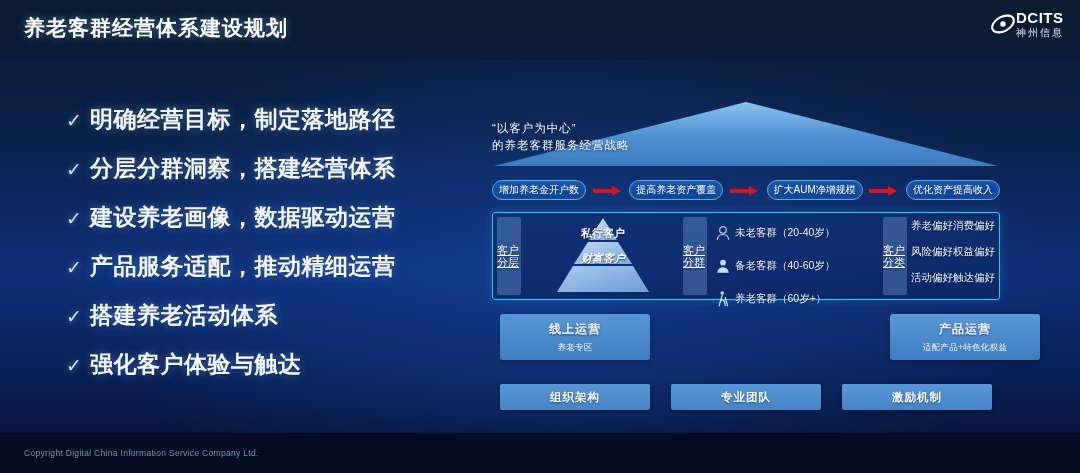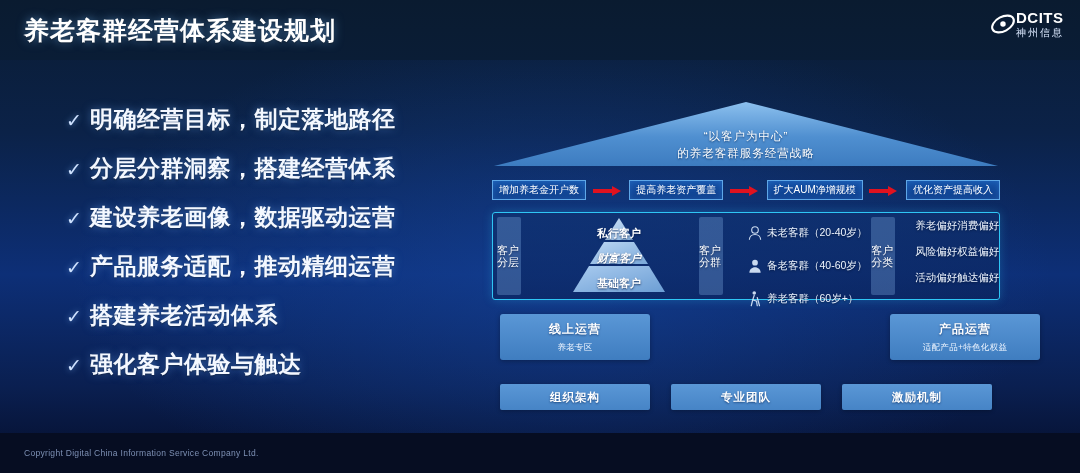--- a/index.html
+++ b/index.html
@@ -16,21 +16,21 @@
     position: relative;
   }
 
   
   #header {
     position: absolute; left: 0; top: 0; width: 1080px; height: 60px;
     background: linear-gradient(180deg, #0a1b30 0%, #0a1d36 100%);
   }
   #title {
     position: absolute; left: 24px; top: 14px;
-    font-size: 25px; font-weight: 700; letter-spacing: 1px;
+    font-size: 21px; font-weight: 700; letter-spacing: 1px;
     color: #ffffff;
     text-shadow: 0 0 10px rgba(120,190,255,.55), 0 1px 2px rgba(0,0,0,.6);
   }
   #logo { position: absolute; right: 16px; top: 10px; display: flex; align-items: center; gap: 0; }
   #logo-mark { width: 26px; height: 26px; }
   #logo-text { display: flex; flex-direction: column; line-height: 1; }
   #logo-en { font-size: 15px; font-weight: 700; color: #fff; letter-spacing: .5px; }
   #logo-cn { font-size: 10px; color: #dce9ff; letter-spacing: 2px; margin-top: 3px; }
 
   
@@ -48,37 +48,37 @@
     white-space: nowrap;
   }
 
   
   #diagram { position: absolute; left: 492px; top: 96px; width: 508px; height: 330px; }
 
   
   #banner { position: relative; width: 508px; height: 78px; }
   #banner svg { position: absolute; left: 0; top: 0; }
   #banner-text {
-    position: absolute; left: 0; top: 32px; width: 508px;
-    text-align: center; line-height: 1.45;
+    position: absolute; left: 0; top: 24px; width: 508px;
+    text-align: left; line-height: 1.45;
   }
   #banner-text div { font-size: 11.5px; color: #ffffff; letter-spacing: 1px;
     text-shadow: 0 1px 2px rgba(0,40,90,.8); }
 
   
   #kpi-row {
     position: absolute; left: 0; top: 84px; width: 508px;
     display: flex; align-items: center; justify-content: space-between;
   }
   .kpi-box {
     height: 20px; padding: 0 6px;
     display: flex; align-items: center; justify-content: center;
     background: linear-gradient(180deg, #1552a8 0%, #0f3f8c 100%);
     border: 1px solid #5ea7e8;
-    border-radius: 0;
+    border-radius: 10px;
     font-size: 10px; color: #ffffff; white-space: nowrap;
     box-shadow: 0 0 6px rgba(60,140,230,.35) inset;
   }
   .kpi-arrow { width: 30px; height: 9px; flex: none; position: relative; }
   .kpi-arrow::before {
     content: ""; position: absolute; left: 0; top: 3px;
     width: 20px; height: 4px; background: #e0121f;
   }
   .kpi-arrow::after {
     content: ""; position: absolute; left: 19px; top: 0;
@@ -89,28 +89,29 @@
   
   #seg-panel {
     position: absolute; left: 0; top: 116px; width: 508px; height: 88px;
     border: 1.5px solid #2fc6f5;
     border-radius: 3px;
     background: linear-gradient(180deg, rgba(15,48,110,.65) 0%, rgba(10,35,92,.65) 100%);
     display: flex; align-items: stretch;
     box-shadow: 0 0 10px rgba(47,198,245,.25);
   }
   .vchip {
-    width: 24px; margin: 4px 16px 4px 4px;
+    width: 24px; margin: 4px 0 4px 4px;
     background: rgba(140,185,240,.30);
     border-radius: 2px;
     display: flex; flex-direction: column;
     align-items: center; justify-content: center;
     font-size: 11px; color: #ffffff; line-height: 1.12; letter-spacing: 0;
     flex: none;
     text-shadow: 0 1px 2px rgba(0,20,60,.7);
+    text-decoration: underline;
   }
   .seg-body { flex: 1; position: relative; display: flex; align-items: center; }
 
   
   #pyramid-wrap { width: 152px; height: 84px; position: relative; margin-left: 6px; }
   #pyramid-wrap svg { position: absolute; left: 0; top: 0; }
   .pyr-label {
     position: absolute; width: 152px; text-align: center;
     font-size: 11px; font-weight: 700; color: #ffffff;
     text-shadow: 0 1px 2px rgba(0,25,70,.85);
@@ -267,21 +268,20 @@
               <stop offset="0%" stop-color="#a9cbef"></stop>
                 <stop offset="100%" stop-color="#6c9ed4"></stop>
             </linearGradient>
           </defs>
           <polygon points="76,4 90,26 62,26" fill="url(#pA)"></polygon>
           <polygon points="61,28 91,28 105,50 47,50" fill="url(#pB)"></polygon>
           <polygon points="46,52 106,52 122,78 30,78" fill="url(#pC)"></polygon>
         </svg>
         <div class="pyr-label" id="pyr-l0">私行客户</div>
         <div class="pyr-label" id="pyr-l1">财富客户</div>
-        <div class="pyr-label" id="pyr-l2">基础客户</div>
       </div>
     </div>
 
     <div class="vchip">客户分群</div>
     <div id="group-list">
       <div class="group-item">
         <svg class="group-icon" viewBox="0 0 24 24">
           <circle cx="12" cy="8" r="4.4" fill="none" stroke="#dbe9fb" stroke-width="1.5"></circle>
           <path d="M4.5 21c0-4.2 3.4-7 7.5-7s7.5 2.8 7.5 7" fill="none" stroke="#dbe9fb" stroke-width="1.5"></path>
         </svg>

